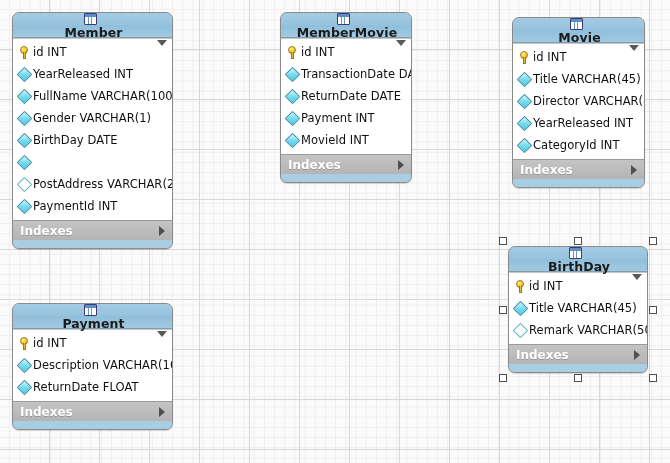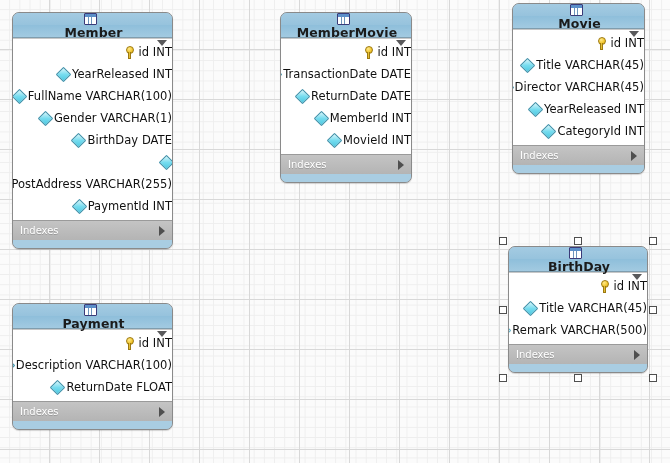--- a/index.html
+++ b/index.html
@@ -99,21 +99,20 @@
     background: #ffffff;
     border-top: 1px solid #c7c7c7;
     padding: 2px 0 3px 0;
   }
   .col-row {
     display: flex;
     align-items: center;
     height: 22px;
     padding-left: 6px;
     white-space: nowrap;
-    justify-content: flex-end;
   }
   .col-label {
     font-size: 11.5px;
     color: #101010;
     margin-left: 3px;
     letter-spacing: 0.05px;
   }
 
   
   .ic-key {
@@ -160,22 +159,22 @@
 
   .entity-footer {
     height: 19px;
     background: linear-gradient(to bottom, #c4c4c4 0%, #bcbcbc 50%, #b4b4b4 100%);
     border-top: 1px solid #9a9a9a;
     display: flex;
     align-items: center;
     padding: 0 7px 0 7px;
   }
   .footer-label {
-    font-size: 10px;
-    font-weight: normal;
+    font-size: 12px;
+    font-weight: bold;
     color: #ffffff;
     text-shadow: 0 1px 0 rgba(0,0,0,0.18);
   }
   .footer-caret {
     margin-left: auto;
     width: 0; height: 0;
     border-top: 5px solid transparent;
     border-bottom: 5px solid transparent;
     border-left: 6px solid #4f4f4f;
   }
@@ -261,34 +260,34 @@
         <div class="col-row">
           <span class="ic-dia"></span>
           <span class="col-label">TransactionDate DATE</span>
         </div>
         <div class="col-row">
           <span class="ic-dia"></span>
           <span class="col-label">ReturnDate DATE</span>
         </div>
         <div class="col-row">
           <span class="ic-dia"></span>
-          <span class="col-label">MemberId INT</span>
+          <span class="col-label">Payment INT</span>
         </div>
         <div class="col-row">
           <span class="ic-dia"></span>
           <span class="col-label">MovieId INT</span>
         </div>
       </div>
       <div class="entity-footer">
         <span class="footer-label">Indexes</span>
         <span class="footer-caret"></span>
       </div>
       <div class="entity-bottom"></div>
     </div>
-    <div class="entity" style="left: 512px; top: 3px; width: 133px;">
+    <div class="entity" style="left: 512px; top: 17px; width: 133px;">
       <div class="entity-header">
         <span class="tbl-icon"></span>
         <span class="entity-title">Movie</span>
         <span class="hdr-caret"></span>
       </div>
       <div class="entity-body">
         <div class="col-row">
           <span class="ic-key"></span>
           <span class="col-label">id INT</span>
         </div>

